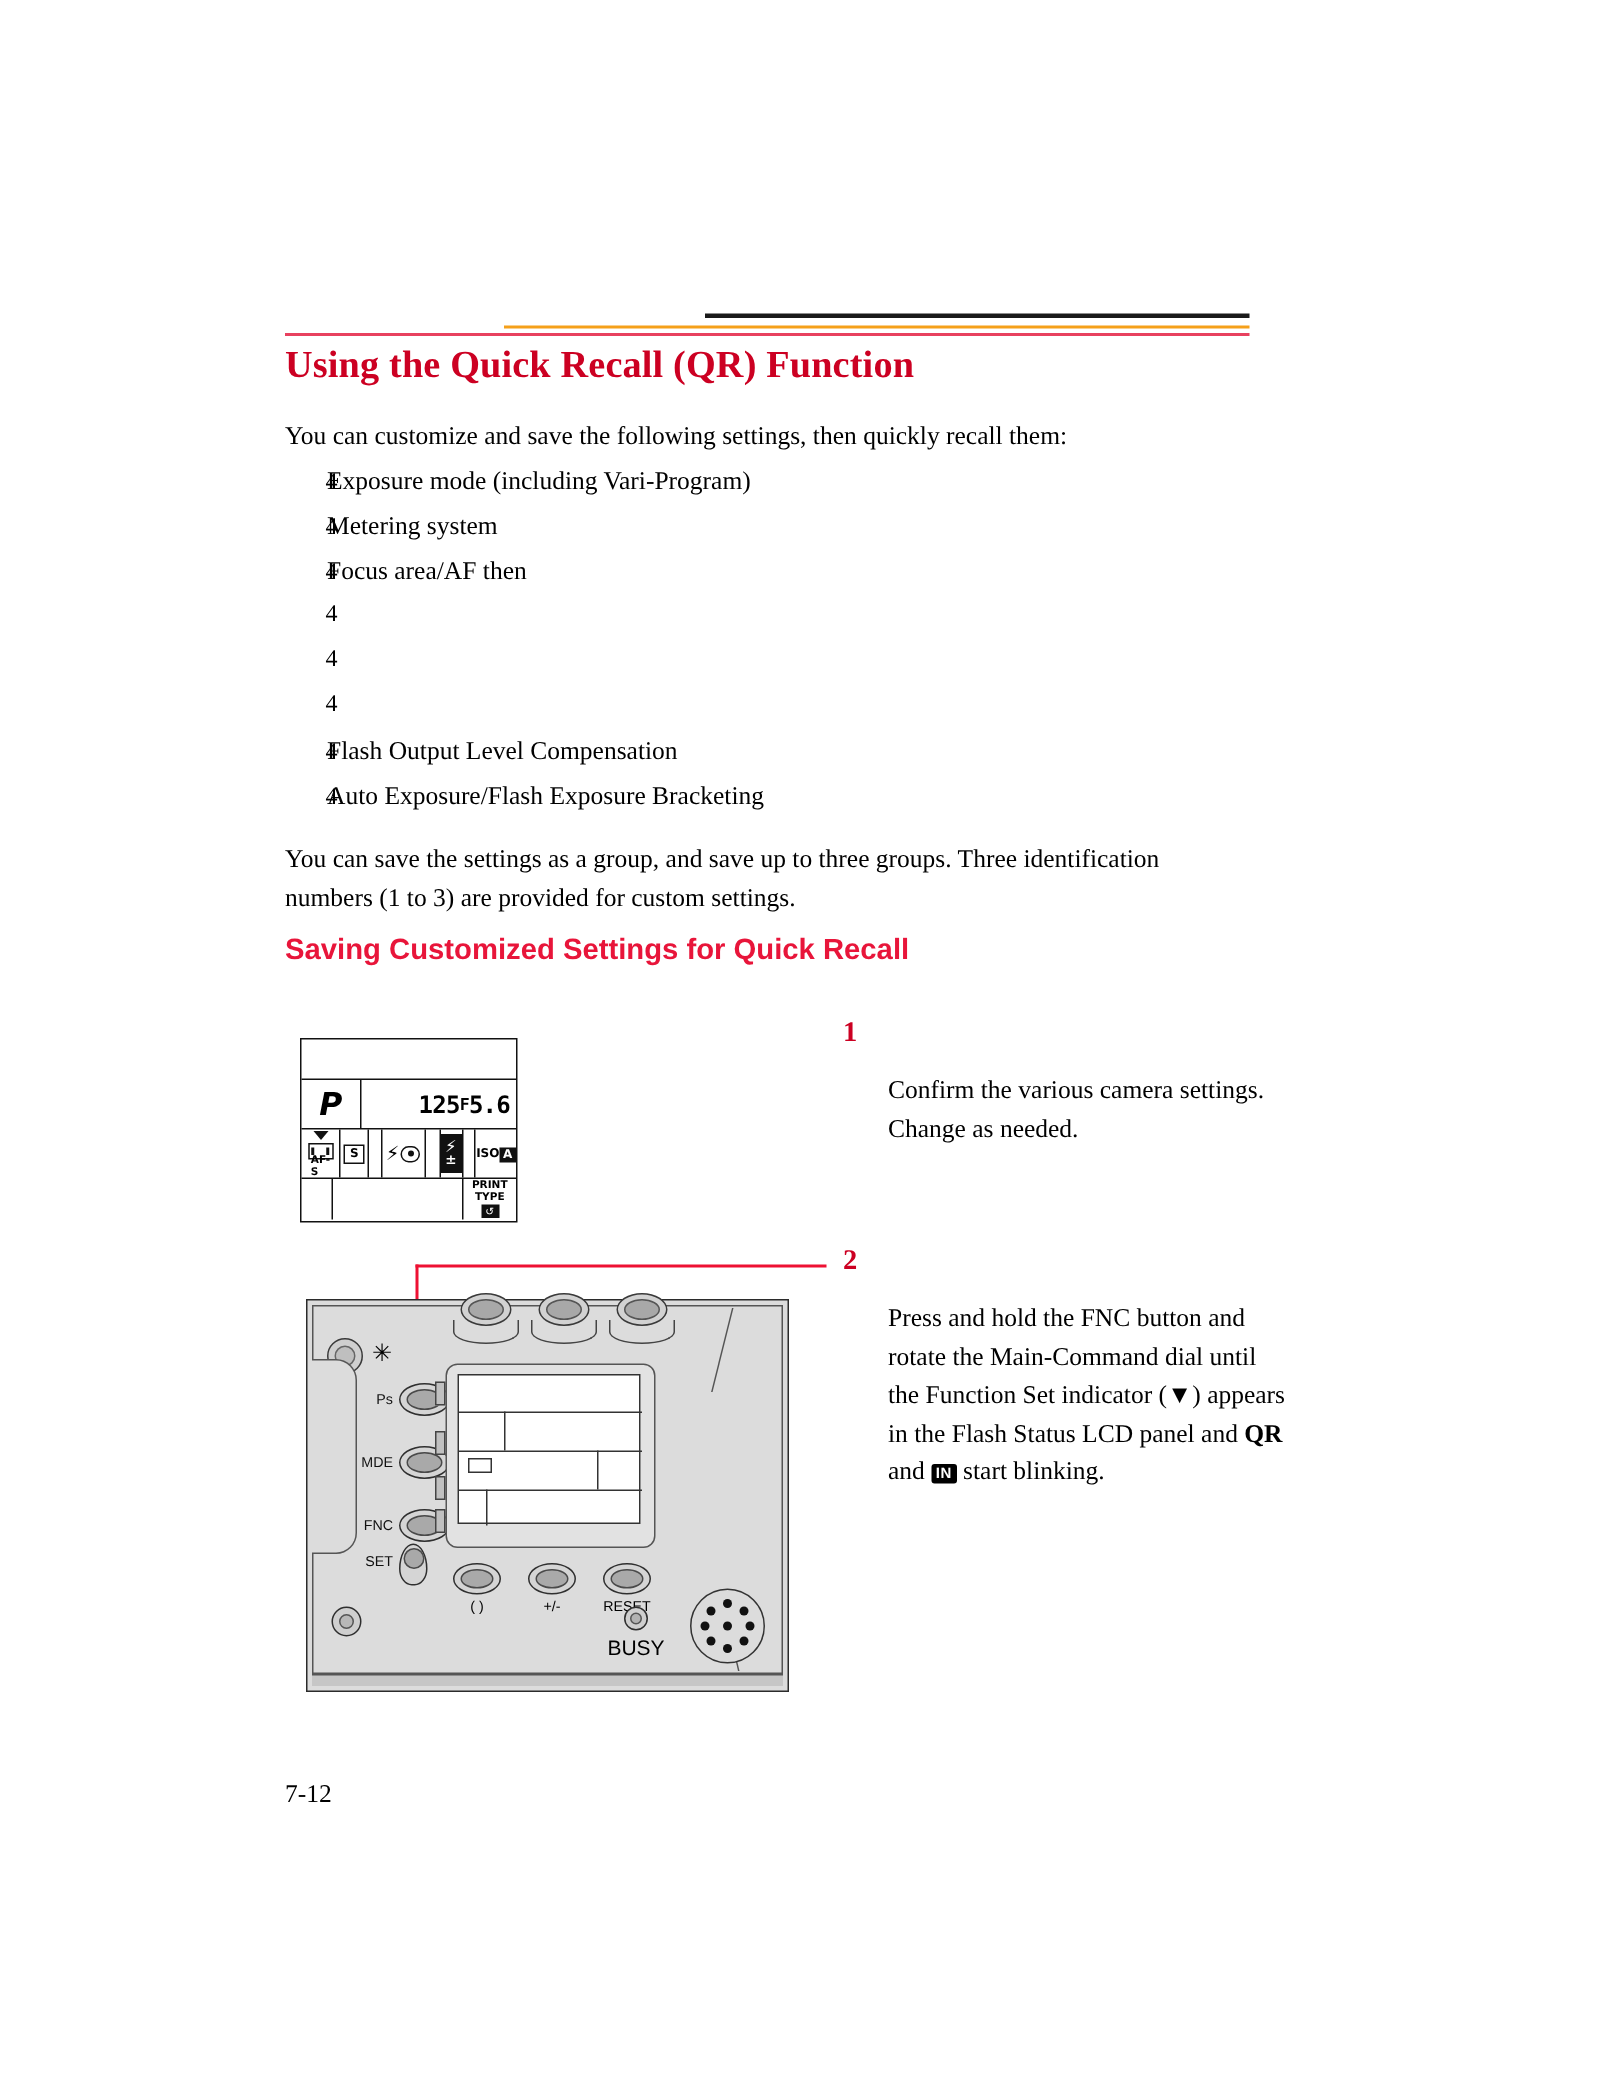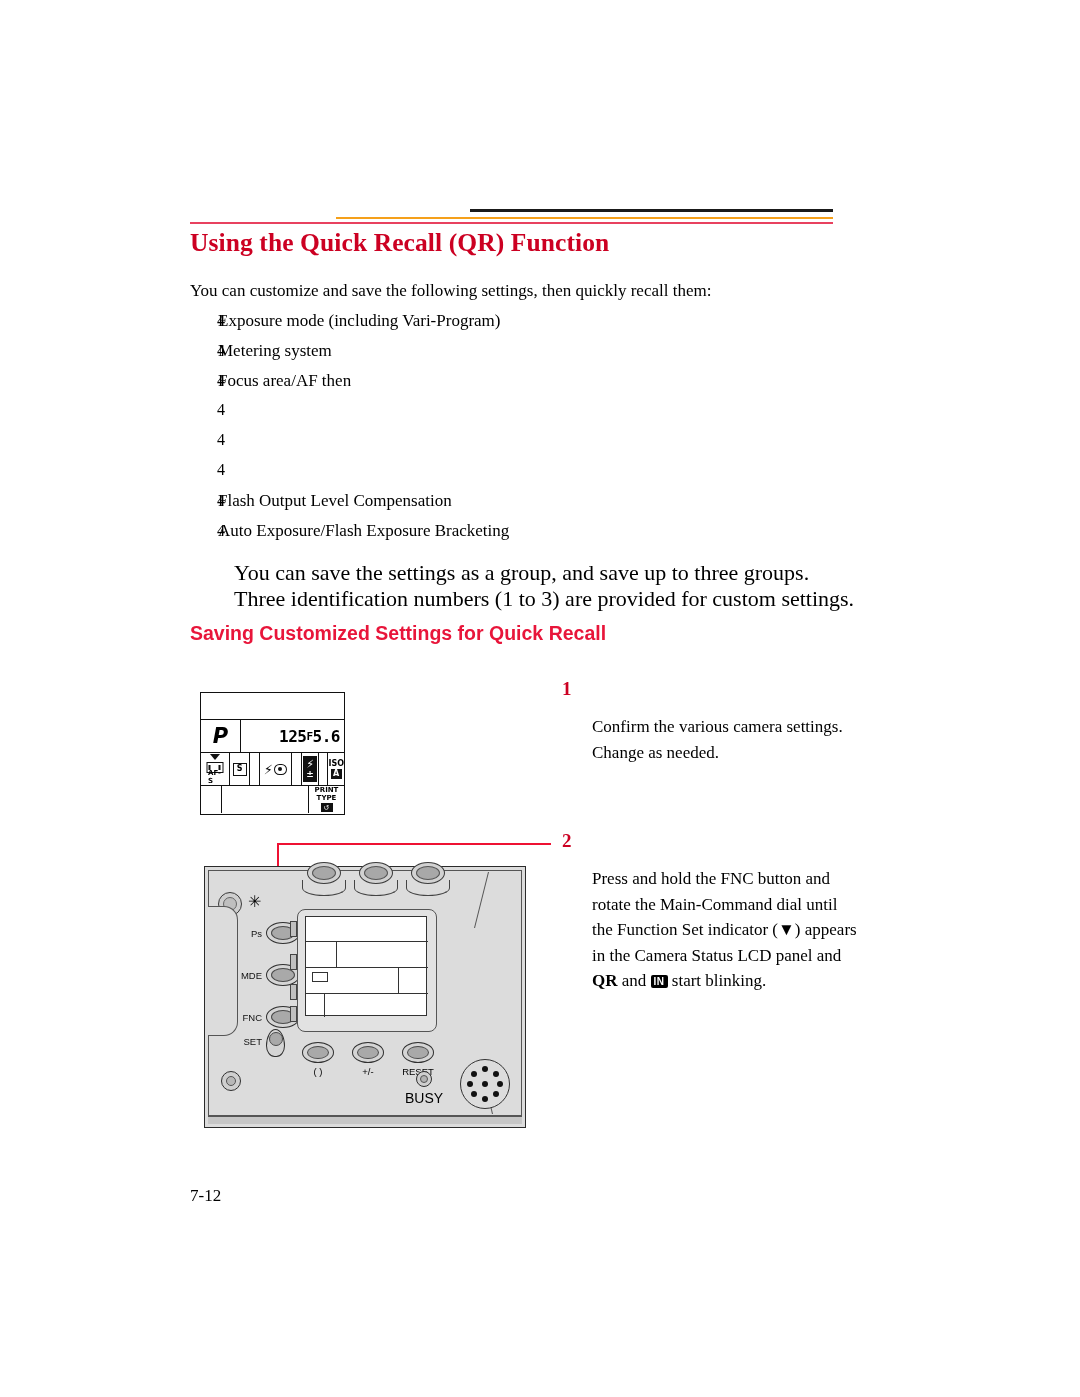--- a/index.html
+++ b/index.html
@@ -88,23 +88,22 @@
     padding-left: 27px;
     font-size: 16px;
     box-sizing: border-box;
   }
   .bullet-text { flex: 1 1 auto; }
 
   .para {
     position: absolute;
     left: 190px; top: 560px;
     width: 625px;
-    font-size: 22px;
+    font-size: 17px;
     line-height: 26px;
-    margin-left: 44px;
   }
 
   
   .step {
     position: absolute;
     display: flex;
   }
   .step-num {
     color: #cc0022;
     font-weight: bold;
@@ -229,21 +228,21 @@
     display:flex;align-items:center;justify-content:center;margin-left:1px;
   }
   .eye::after{content:"";width:4px;height:4px;background:#111;border-radius:50%;}
   .flash-inv {
     width:14px;height:26px;background:#111;color:#fff;
     display:flex;flex-direction:column;align-items:center;justify-content:center;
     font-family:"DejaVu Sans",sans-serif;font-weight:bold;line-height:1;
   }
   .flash-inv .t{font-size:11px;}
   .flash-inv .b{font-size:9px;}
-  .iso-wrap{display:flex;flex-direction:column;align-items:center;justify-content:center;line-height:1;}
+  .iso-wrap{display:flex;align-items:center;justify-content:center;line-height:1;}
   .iso-lbl{font-family:"DejaVu Sans",sans-serif;font-size:8px;font-weight:bold;}
   .iso-a{width:11px;height:10px;background:#111;color:#fff;font-family:"DejaVu Sans",sans-serif;
          font-size:8px;font-weight:bold;display:flex;align-items:center;justify-content:center;margin-top:1px;}
   .r4-a{width:21px;border-right:1.6px solid #111;box-sizing:border-box;}
   .r4-b{flex:1 1 auto;border-right:1.6px solid #111;box-sizing:border-box;}
   .r4-c{width:35px;position:relative;box-sizing:border-box;}
   .print-lbl{
     position:absolute;left:50%;top:0px;transform:translateX(-50%);
     font-family:"DejaVu Sans",sans-serif;font-size:7px;font-weight:bold;line-height:8px;text-align:center;
   }
@@ -566,18 +565,18 @@
     </div>
   </div>
 
   <div class="step" id="step1">
     <span class="step-num">1</span>
     <span class="step-body">Confirm the various camera settings. Change as needed.</span>
   </div>
 
   <div class="step" id="step2">
     <span class="step-num">2</span>
-    <span class="step-body"><span>Press and hold the FNC button and rotate the Main-Command dial until the Function Set indicator (</span><span>▼</span><span>) appears in the Camera Status LCD panel and </span><span class="bold">QR</span><span> and </span><span class="in-badge">IN</span><span> start blinking.</span></span>
+    <span class="step-body"><span>Press and hold the FNC button and rotate the Main-Command dial until the Function Set indicator (</span><span>▼</span><span>) appears in the Flash Status LCD panel and </span><span class="bold">QR</span><span> and </span><span class="in-badge">IN</span><span> start blinking.</span></span>
   </div>
 
   <div class="folio">7-12</div>
 
 </div>
 
 </body></html>

